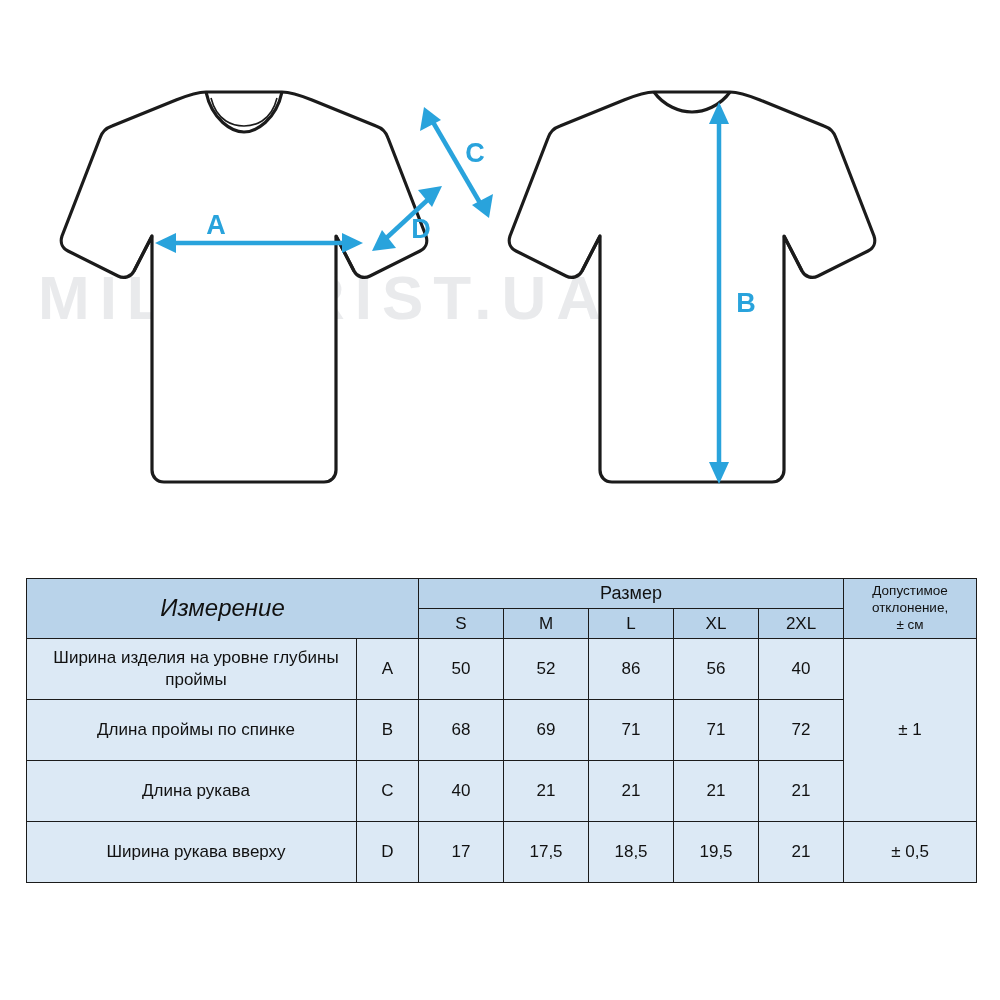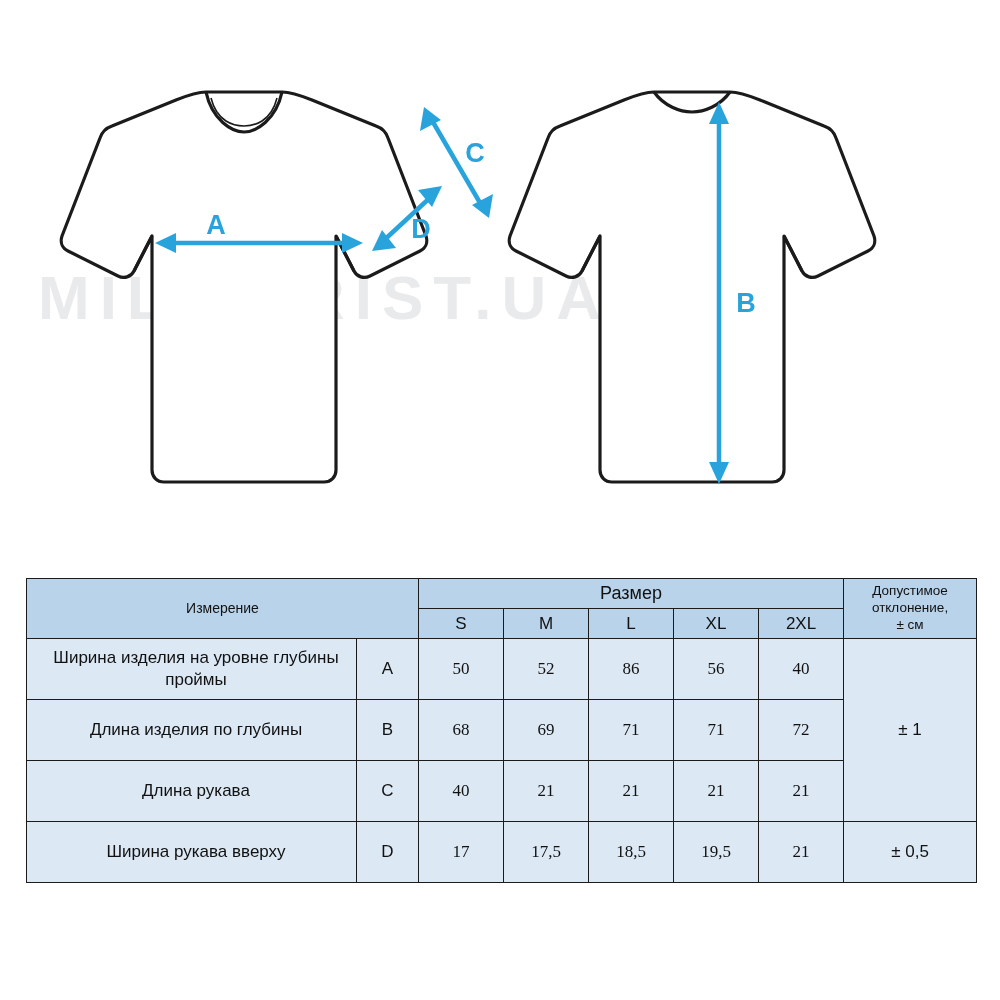--- a/index.html
+++ b/index.html
@@ -70,41 +70,41 @@
     text-align: center;
     vertical-align: middle;
     font-weight: normal;
     color: #111;
   }
   .hdr {
     background: #b9d3ea;
     font-size: 17px;
   }
   .hdr-meas {
-    font-size: 14px;
+    font-size: 24px;
+    font-style: italic;
   }
   .hdr-sizes {
     font-size: 18px;
     margin-left: 28px;
   }
   .hdr-sizecell {
     font-size: 17px;
     font-weight: bold;
   }
   .hdr-dev {
     font-size: 13.5px;
     line-height: 1.25;
     padding: 4px 6px;
     margin-top: 24px;
   }
   .cell-body {
     background: #dce9f5;
     height: 58px;
     font-size: 17px;
-    font-family: Liberation Serif, serif;
   }
   .cell-label {
     background: #dce9f5;
     text-align: left;
     padding-left: 10px;
     font-size: 17px;
     line-height: 1.25;
   }
   .cell-code {
     background: #dce9f5;
@@ -253,21 +253,21 @@
           <td class="cell-label">Ширина изделия на уровне глубины проймы</td>
           <td class="cell-code">A</td>
           <td class="cell-body">50</td>
           <td class="cell-body">52</td>
           <td class="cell-body">86</td>
           <td class="cell-body">56</td>
           <td class="cell-body">40</td>
           <td class="cell-dev" rowspan="3">± 1</td>
         </tr>
         <tr>
-          <td class="cell-label">Длина изделия по глубины</td>
+          <td class="cell-label">Длина проймы по спинке</td>
           <td class="cell-code">B</td>
           <td class="cell-body">68</td>
           <td class="cell-body">69</td>
           <td class="cell-body">71</td>
           <td class="cell-body">71</td>
           <td class="cell-body">72</td>
         </tr>
         <tr>
           <td class="cell-label">Длина рукава</td>
           <td class="cell-code">C</td>

